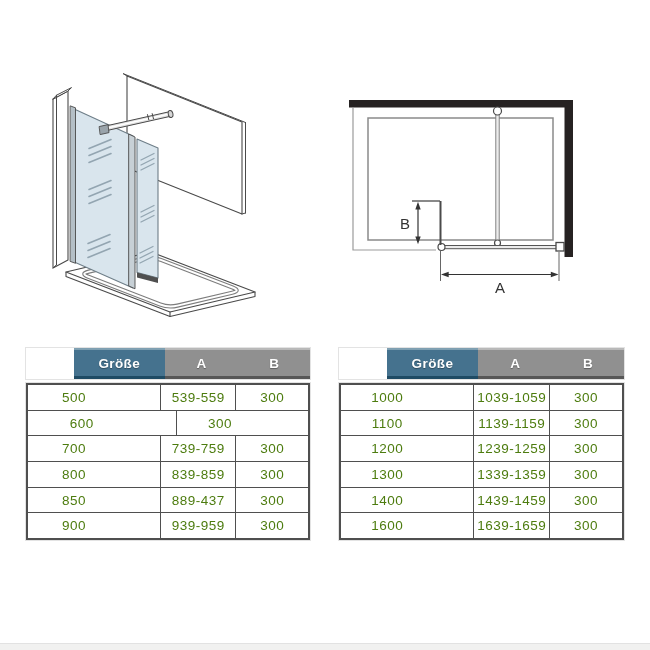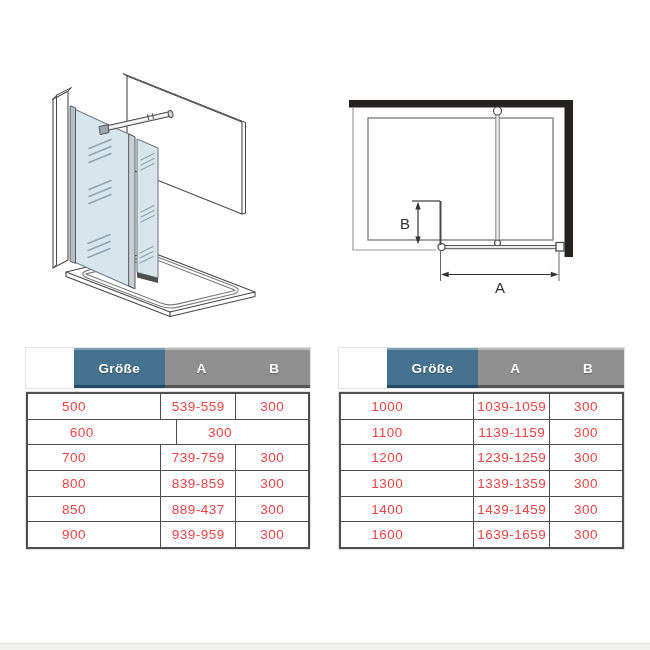--- a/index.html
+++ b/index.html
@@ -6,40 +6,40 @@
   body{
     width:650px;height:650px;position:relative;overflow:hidden;
     background:#ffffff;font-family:"Liberation Sans",sans-serif;
   }
   svg text{font-family:"Liberation Sans",sans-serif;}
   .diagram-area{position:absolute;left:0;top:0;width:650px;height:335px;}
   
   .tbl{position:absolute;top:348px;}
   #tbl-left{left:26px;width:284px;}
   #tbl-right{left:339px;width:285px;}
-  .thead{display:flex;height:40px;box-shadow:0 0 0 1px #e3e3e3;padding-left:48px;}
+  .thead{display:flex;height:31px;box-shadow:0 0 0 1px #e3e3e3;padding-left:48px;}
   .th{
     color:#fff;font-size:13.5px;font-weight:bold;letter-spacing:.4px;
     display:flex;align-items:center;justify-content:center;
     text-shadow:0 1px 1px rgba(0,0,0,.35);box-sizing:border-box;
   }
   .th-blue{width:38.4%;background:#45728e;box-shadow:inset 0 2px 0 #7fa0b2,inset 0 -3px 0 #1f4b64;}
   .th-gray{background:#909090;box-shadow:inset 0 2px 0 #b9b9b9,inset 0 -3px 0 #575757;}
   .th-a{width:31.4%;}
   .th-b{width:30.2%;}
   .tbody{
     margin-top:4px;border:2px solid #4f4f4f;background:#fff;height:157px;
     display:flex;flex-direction:column;box-sizing:border-box;
     box-shadow:0 0 0 1px #e3e3e3;
   }
   .row{flex:1;display:flex;border-top:1.6px solid #4f4f4f;}
   .row:first-child{border-top:none;}
   .td{
     display:flex;align-items:center;justify-content:center;
-    font-size:13.5px;color:#ef4444;letter-spacing:.5px;
+    font-size:13.5px;color:#4d7c0f;letter-spacing:.5px;
     border-left:1.6px solid #4f4f4f;box-sizing:border-box;
   }
   .td:nth-child(1){width:38.4%;border-left:none;}
   .td:nth-child(2){width:31.4%;margin-left:40px;}
   .td:nth-child(3){width:30.2%;}
   .bottom-strip{
     position:absolute;left:0;right:0;bottom:0;height:6px;
     background:#f1f1f0;border-top:1px solid #e2e2e2;
   }
 </style>

